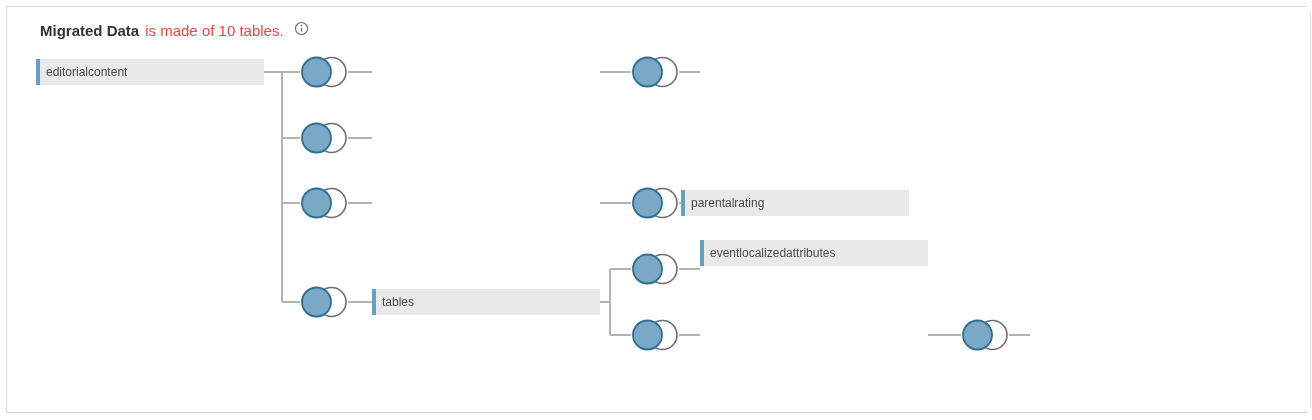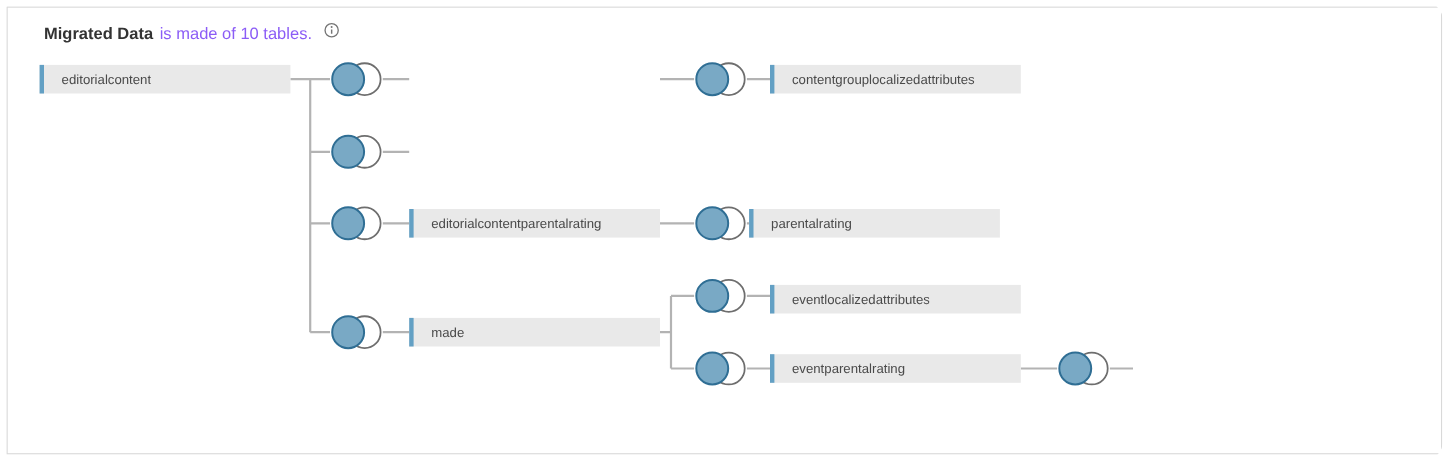--- a/index.html
+++ b/index.html
@@ -10,28 +10,28 @@
   }
   .panel {
     position:absolute; left:6px; top:6px; width:1305px; height:407px;
     border:1px solid #d9d9d9; background:#ffffff;
   }
   .header {
     position:absolute; left:40px; top:20px; height:20px;
     display:flex; align-items:center; gap:6px; white-space:nowrap;
   }
   .header .title { font-size:15px; font-weight:bold; color:#333333; }
-  .header .subtitle { font-size:15px; color:#8b5cf6; }
+  .header .subtitle { font-size:15px; color:#ef4444; }
   .info-icon { display:inline-block; margin-left:4px; cursor:pointer; }
   .connectors { position:absolute; left:0; top:0; pointer-events:none; }
   .connectors path { stroke:#b3b3b3; stroke-width:2; fill:none; }
   .table-node {
     position:absolute; width:228px; height:26px;
     background:#e9e9e9; border-left:4px solid #63a0c4;
-    display:flex; align-items:center; padding-left:16px;
+    display:flex; align-items:center; padding-left:6px;
     cursor:pointer;
   }
   .table-label {
     font-size:12px; color:#4a4a4a; white-space:nowrap; overflow:hidden;
   }
   .join-icon { position:absolute; cursor:pointer; }
   .join-icon .right-circle { fill:#ffffff; stroke:#6e6e6e; stroke-width:1.6; }
   .join-icon .left-circle  { fill:#79a9c5; stroke:#2f6e94; stroke-width:1.8; }
 </style>
 </head>
@@ -110,31 +110,22 @@
     <circle class="left-circle" cx="16.5" cy="18" r="14.5" fill="#79a9c5"></circle>
   </svg>
   <svg class="join-icon" style="left:961px;top:317px" width="48" height="36">
     <circle class="right-circle" cx="31.5" cy="18" r="14.5"></circle>
     <circle class="left-circle" cx="16.5" cy="18" r="14.5" fill="#79a9c5"></circle>
   </svg>
 
   <div class="table-node" style="left:36px;top:59px">
     <span class="table-label">editorialcontent</span>
   </div>
-  <div class="table-node" style="left:700px;top:59px">
-    <span class="table-label">contentgrouplocalizedattributes</span>
-  </div>
-  <div class="table-node" style="left:372px;top:190px">
-    <span class="table-label">editorialcontentparentalrating</span>
-  </div>
   <div class="table-node" style="left:681px;top:190px">
     <span class="table-label">parentalrating</span>
   </div>
-  <div class="table-node" style="left:700px;top:259px">
+  <div class="table-node" style="left:700px;top:240px">
     <span class="table-label">eventlocalizedattributes</span>
   </div>
   <div class="table-node" style="left:372px;top:289px">
-    <span class="table-label">made</span>
-  </div>
-  <div class="table-node" style="left:700px;top:322px">
-    <span class="table-label">eventparentalrating</span>
+    <span class="table-label">tables</span>
   </div>
 </div>
 
 </body></html>

